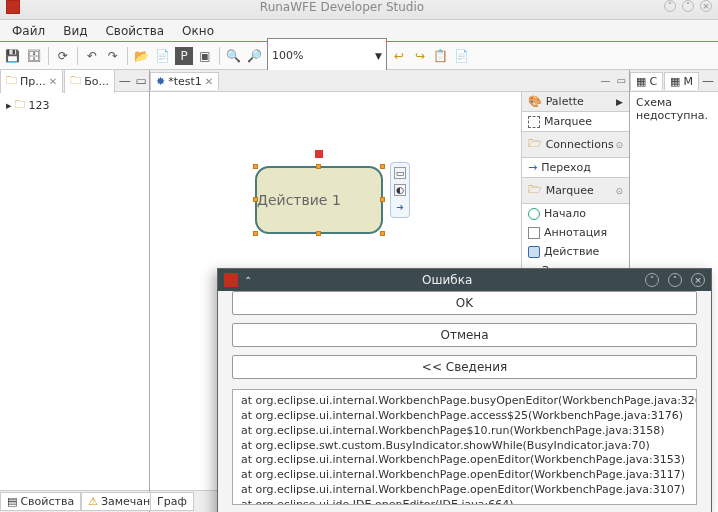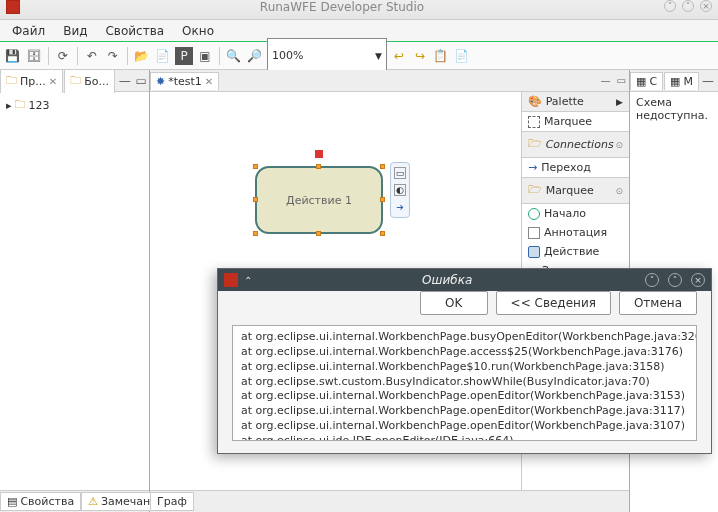--- a/index.html
+++ b/index.html
@@ -23,21 +23,21 @@
   .tab .x { font-size:10px; color:#888; }
   .tree { flex:1; padding: 4px 6px; }
   .tree-item { display:flex; align-items:center; gap:3px; font-size:11px; }
   .bottom-tabs { height: 22px; background:#eee; border-top:1px solid #ccc; display:flex; align-items:center; }
   .bottom-tab { padding:2px 6px; border:1px solid #ccc; background:#fff; font-size:11px; display:flex; align-items:center; gap:3px; }
   .center-panel { flex:1; display:flex; flex-direction:column; border-right:1px solid #aaa; position:relative; }
   .editor-tabs { height: 22px; background:#eee; display:flex; align-items:center; border-bottom:1px solid #ccc; }
   .editor-tabs .spacer { flex:1; }
   .editor-tabs .ctl { font-size:10px; padding:0 3px; color:#666; }
   .canvas { flex:1; background:#fff; position:relative; }
-  .node { position:absolute; left: 105px; top: 74px; width: 128px; height: 68px; background:#e7e7c8; border:2px solid #4a7a7a; border-radius:14px; display:flex; align-items:center; justify-content:center; color:#666; font-size:11px; }
+  .node { position:absolute; left: 105px; top: 74px; width: 128px; height: 68px; background:#e7e7c8; border:2px solid #4a7a7a; border-radius:14px; display:flex; align-items:center; justify-content:flex-start; color:#666; font-size:14px; }
   .handle { position:absolute; width:5px; height:5px; background:#f6a037; border:1px solid #c97b16; }
   .h-tl { left:-4px; top:-4px; } .h-tr { right:-4px; top:-4px; } .h-bl { left:-4px; bottom:-4px; } .h-br { right:-4px; bottom:-4px; }
   .h-t { left:50%; top:-4px; margin-left:-3px;} .h-b { left:50%; bottom:-4px; margin-left:-3px;} .h-l { left:-4px; top:50%; margin-top:-3px;} .h-r { right:-4px; top:50%; margin-top:-3px;}
   .del-handle { position:absolute; top:-18px; left:50%; width:8px; height:8px; background:#d33; margin-left:-4px; }
   .aux-palette { position:absolute; left: 240px; top: 70px; width: 20px; border:1px solid #b6c9dd; border-radius:4px; background:#f0f6fb; display:flex; flex-direction:column; align-items:center; gap:5px; padding:4px 0; }
   .aux-palette div { width:12px; height:12px; border:1px solid #999; font-size:9px; display:flex; align-items:center; justify-content:center; }
   .palette { width: 108px; border-left:1px solid #ccc; display:flex; flex-direction:column; font-size:11px; }
   .pal-hdr { background:#eee; padding:3px 6px; display:flex; align-items:center; border-bottom:1px solid #ccc; }
   .pal-hdr .arr { margin-left:auto; font-size:9px; }
   .pal-item { padding:3px 6px; display:flex; align-items:center; gap:4px; }
@@ -45,28 +45,28 @@
   .pal-group { background:#eee; padding:3px 6px; display:flex; align-items:center; border-top:1px solid #ccc; border-bottom:1px solid #ccc; }
   .pal-group .pin { margin-left:auto; font-size:9px; color:#888; }
   .editor-bottom { height: 22px; background:#eee; border-top:1px solid #ccc; display:flex; align-items:center; }
   .right-panel { width: 88px; display:flex; flex-direction:column; }
   .right-text { padding:4px 6px; font-size:11px; color:#333; }
   
   .dialog { position:absolute; left:217px; top:268px; width:495px; background:#f4f4f4; border:1px solid #666; box-shadow: -4px 4px 12px rgba(0,0,0,0.3); }
   .dlg-title { height:22px; background:#3c4a50; color:#eee; display:flex; align-items:center; padding:0 6px; gap:6px; font-size:12px; }
   .dlg-title .ticon { width:14px; height:14px; background:#c02e1d; }
   .dlg-title .caret { font-size:10px; color:#ddd; }
-  .dlg-title .txt { flex:1; text-align:center;font-style:italic; }
+  .dlg-title .txt { flex:1; text-align:center; }
   .dlg-title .wb { width:14px; height:14px; border:1px solid #aaa; border-radius:7px; display:flex; align-items:center; justify-content:center; font-size:9px; margin-left:3px; color:#ddd; }
   .dlg-body { display:flex; padding: 10px 14px; gap:14px; align-items:flex-start; }
   .dlg-erricon { width:36px; height:36px; background:#c62c2a; position:relative; }
   .dlg-erricon::before, .dlg-erricon::after { content:""; position:absolute; left:7px; top:16px; width:22px; height:3px; background:#fff; }
   .dlg-erricon::before { transform: rotate(45deg); } .dlg-erricon::after { transform: rotate(-45deg); }
   .dlg-msg { font-size:12px; color:#222; padding-top:2px; }
-  .dlg-btns { display:flex; justify-content:flex-end; gap:8px; padding: 0 14px 10px; }
+  .dlg-btns { display:flex; justify-content:flex-end; gap:8px; padding: 0 14px 10px; flex-direction: column; }
   .dlg-btn { border:1px solid #999; background:#fff; padding:4px 14px; font-size:12px; border-radius:2px; min-width:68px; text-align:center; }
   .dlg-stack { border:1px solid #aaa; background:#fff; margin: 0 14px 12px; height: 116px; overflow:hidden; padding:4px 8px; font-size:11px; color:#333; line-height:1.35; white-space:nowrap; }
   .folder-ico { color:#cc8a1e; }
   .pal-ico { display:inline-block; width:12px; height:12px; }
   .ico-cursor { border-left:6px solid #333; border-top:4px solid transparent; border-bottom:4px solid transparent; width:0; height:0; }
   .ico-box { border:1px dashed #666; }
   .ico-ann { border:1px solid #888; background:#fff; }
   .ico-start { border:1px solid #2a7; border-radius:6px; }
   .ico-act { border:1px solid #36a; background:#cde; border-radius:2px; }
   .ico-task { border:1px solid #b44; background:#fdd; border-radius:2px; }
@@ -194,21 +194,21 @@
           <span>🎨</span>
           <span style="margin-left:4px;">Palette</span>
           <span class="arr">▶</span>
         </div>
         <div class="pal-item">
           <span class="pal-ico ico-box"></span>
           <span>Marquee</span>
         </div>
         <div class="pal-group">
           <span class="folder-ico">🗁</span>
-          <span style="margin-left:4px;font-style:italic;">Connections</span>
+          <span style="margin-left:4px;">Connections</span>
           <span class="pin">⊙</span>
         </div>
         <div class="pal-item">
           <span style="color:#36a;">→</span>
           <span>Переход</span>
         </div>
         <div class="pal-group">
           <span class="folder-ico">🗁</span>
           <span style="margin-left:4px;">Marquee</span>
           <span class="pin">⊙</span>
@@ -260,22 +260,22 @@
   <div class="dlg-title">
     <div class="ticon"></div>
     <span class="caret">⌃</span>
     <span class="txt">Ошибка</span>
     <div class="wb">˅</div>
     <div class="wb">˄</div>
     <div class="wb">×</div>
   </div>
   <div class="dlg-btns">
     <div class="dlg-btn">OK</div>
+    <div class="dlg-btn">Отмена</div>
     <div class="dlg-btn" style="min-width:90px;">&lt;&lt; Сведения</div>
-    <div class="dlg-btn">Отмена</div>
   </div>
   <div class="dlg-stack">
     <div>at org.eclipse.ui.internal.WorkbenchPage.busyOpenEditor(WorkbenchPage.java:3261)</div>
     <div>at org.eclipse.ui.internal.WorkbenchPage.access$25(WorkbenchPage.java:3176)</div>
     <div>at org.eclipse.ui.internal.WorkbenchPage$10.run(WorkbenchPage.java:3158)</div>
     <div>at org.eclipse.swt.custom.BusyIndicator.showWhile(BusyIndicator.java:70)</div>
     <div>at org.eclipse.ui.internal.WorkbenchPage.openEditor(WorkbenchPage.java:3153)</div>
     <div>at org.eclipse.ui.internal.WorkbenchPage.openEditor(WorkbenchPage.java:3117)</div>
     <div>at org.eclipse.ui.internal.WorkbenchPage.openEditor(WorkbenchPage.java:3107)</div>
     <div>at org.eclipse.ui.ide.IDE.openEditor(IDE.java:664)</div>

